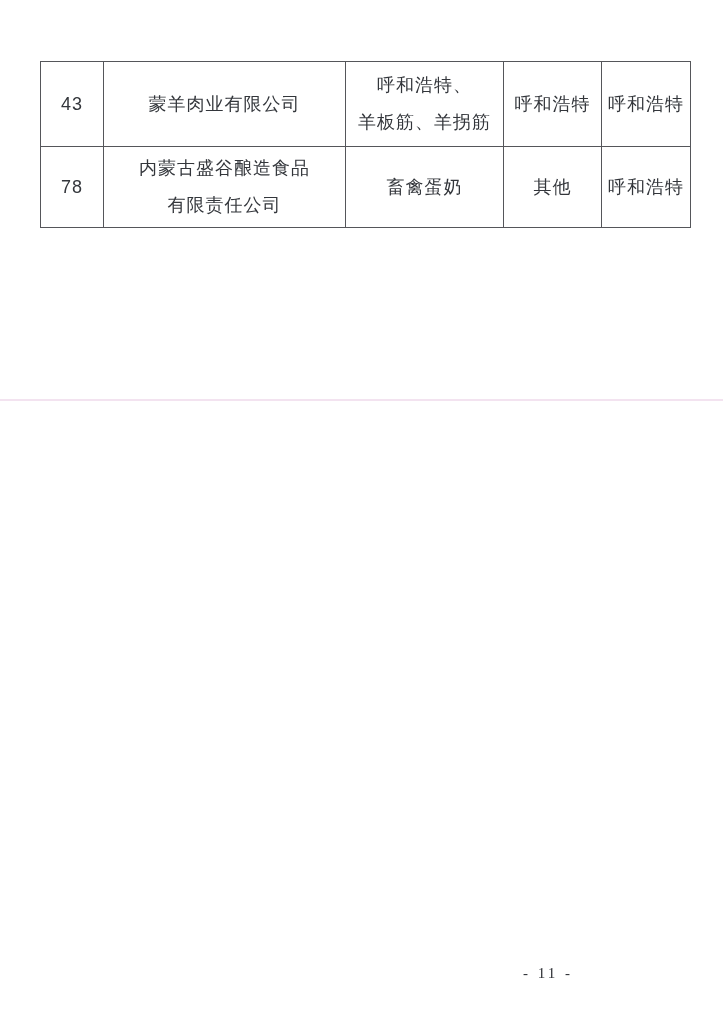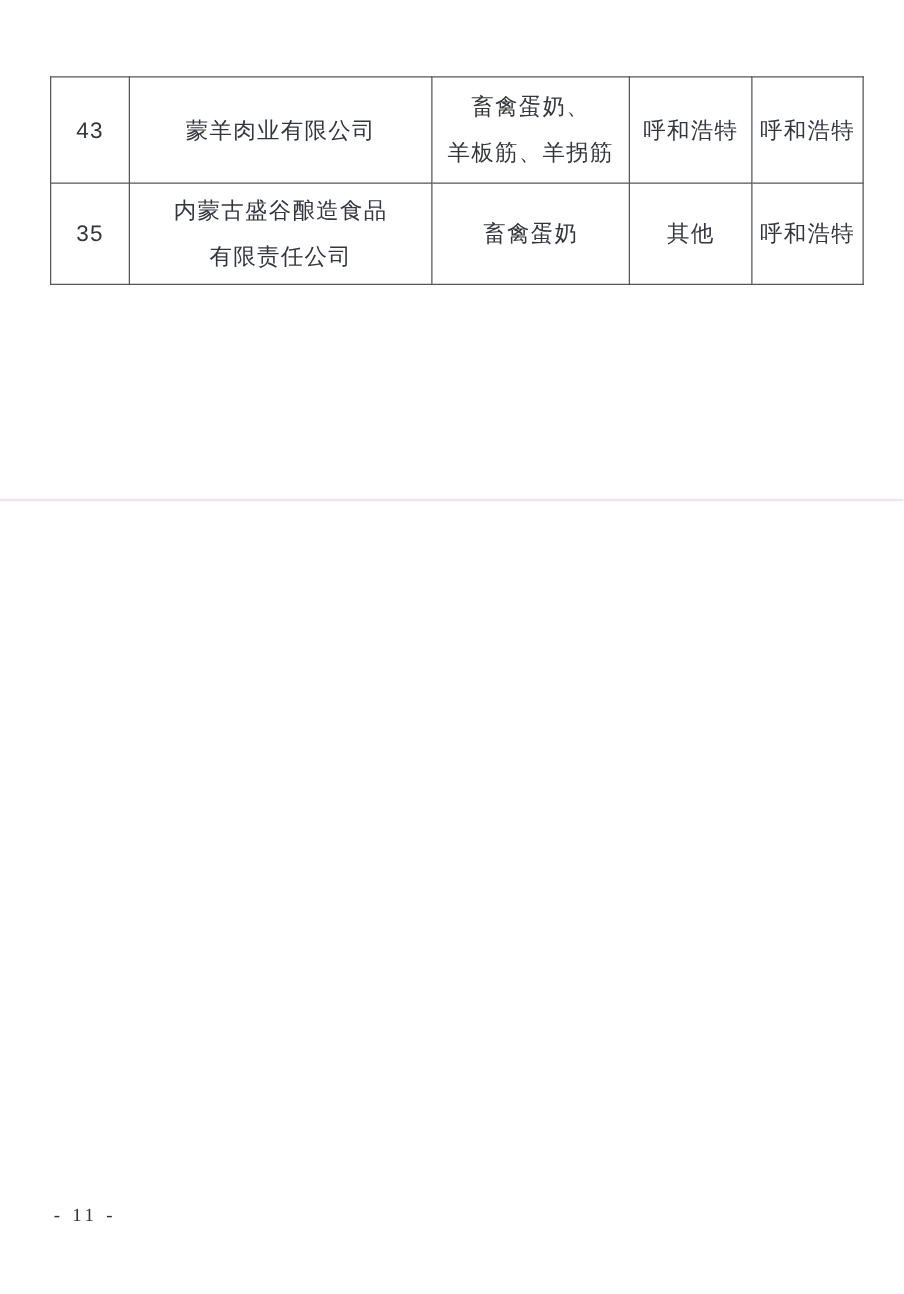--- a/index.html
+++ b/index.html
@@ -50,25 +50,24 @@
     top: 399px;
     width: 723px;
     height: 2px;
     background: #f3e3f0;
   }
   .page-number {
     position: absolute;
     left: 0;
     top: 965px;
     width: 573px;
-    text-align: left;
+    text-align: right;
     font-size: 15px;
     letter-spacing: 3px;
     color: #2f3136;
-    margin-left: 43px;
   }
 </style>
 </head>
 <body>
 
 <div class="page">
 
   <table class="doc-table">
     <colgroup>
       <col style="width:63px">
@@ -77,28 +76,28 @@
       <col style="width:98px">
       <col style="width:89px">
     </colgroup>
     <tbody>
       <tr class="row-43">
         <td class="num-cell">43</td>
         <td>
           <div class="cell-line">蒙羊肉业有限公司</div>
         </td>
         <td>
-          <div class="cell-line">畜禽蛋奶、</div>
+          <div class="cell-line">呼和浩特、</div>
           <div class="cell-line">羊板筋、羊拐筋</div>
         </td>
         <td>呼和浩特</td>
         <td>呼和浩特</td>
       </tr>
       <tr class="row-44">
-        <td class="num-cell">35</td>
+        <td class="num-cell">78</td>
         <td>
           <div class="cell-line">内蒙古盛谷酿造食品</div>
           <div class="cell-line">有限责任公司</div>
         </td>
         <td>
           <div class="cell-line">畜禽蛋奶</div>
         </td>
         <td>其他</td>
         <td>呼和浩特</td>
       </tr>

